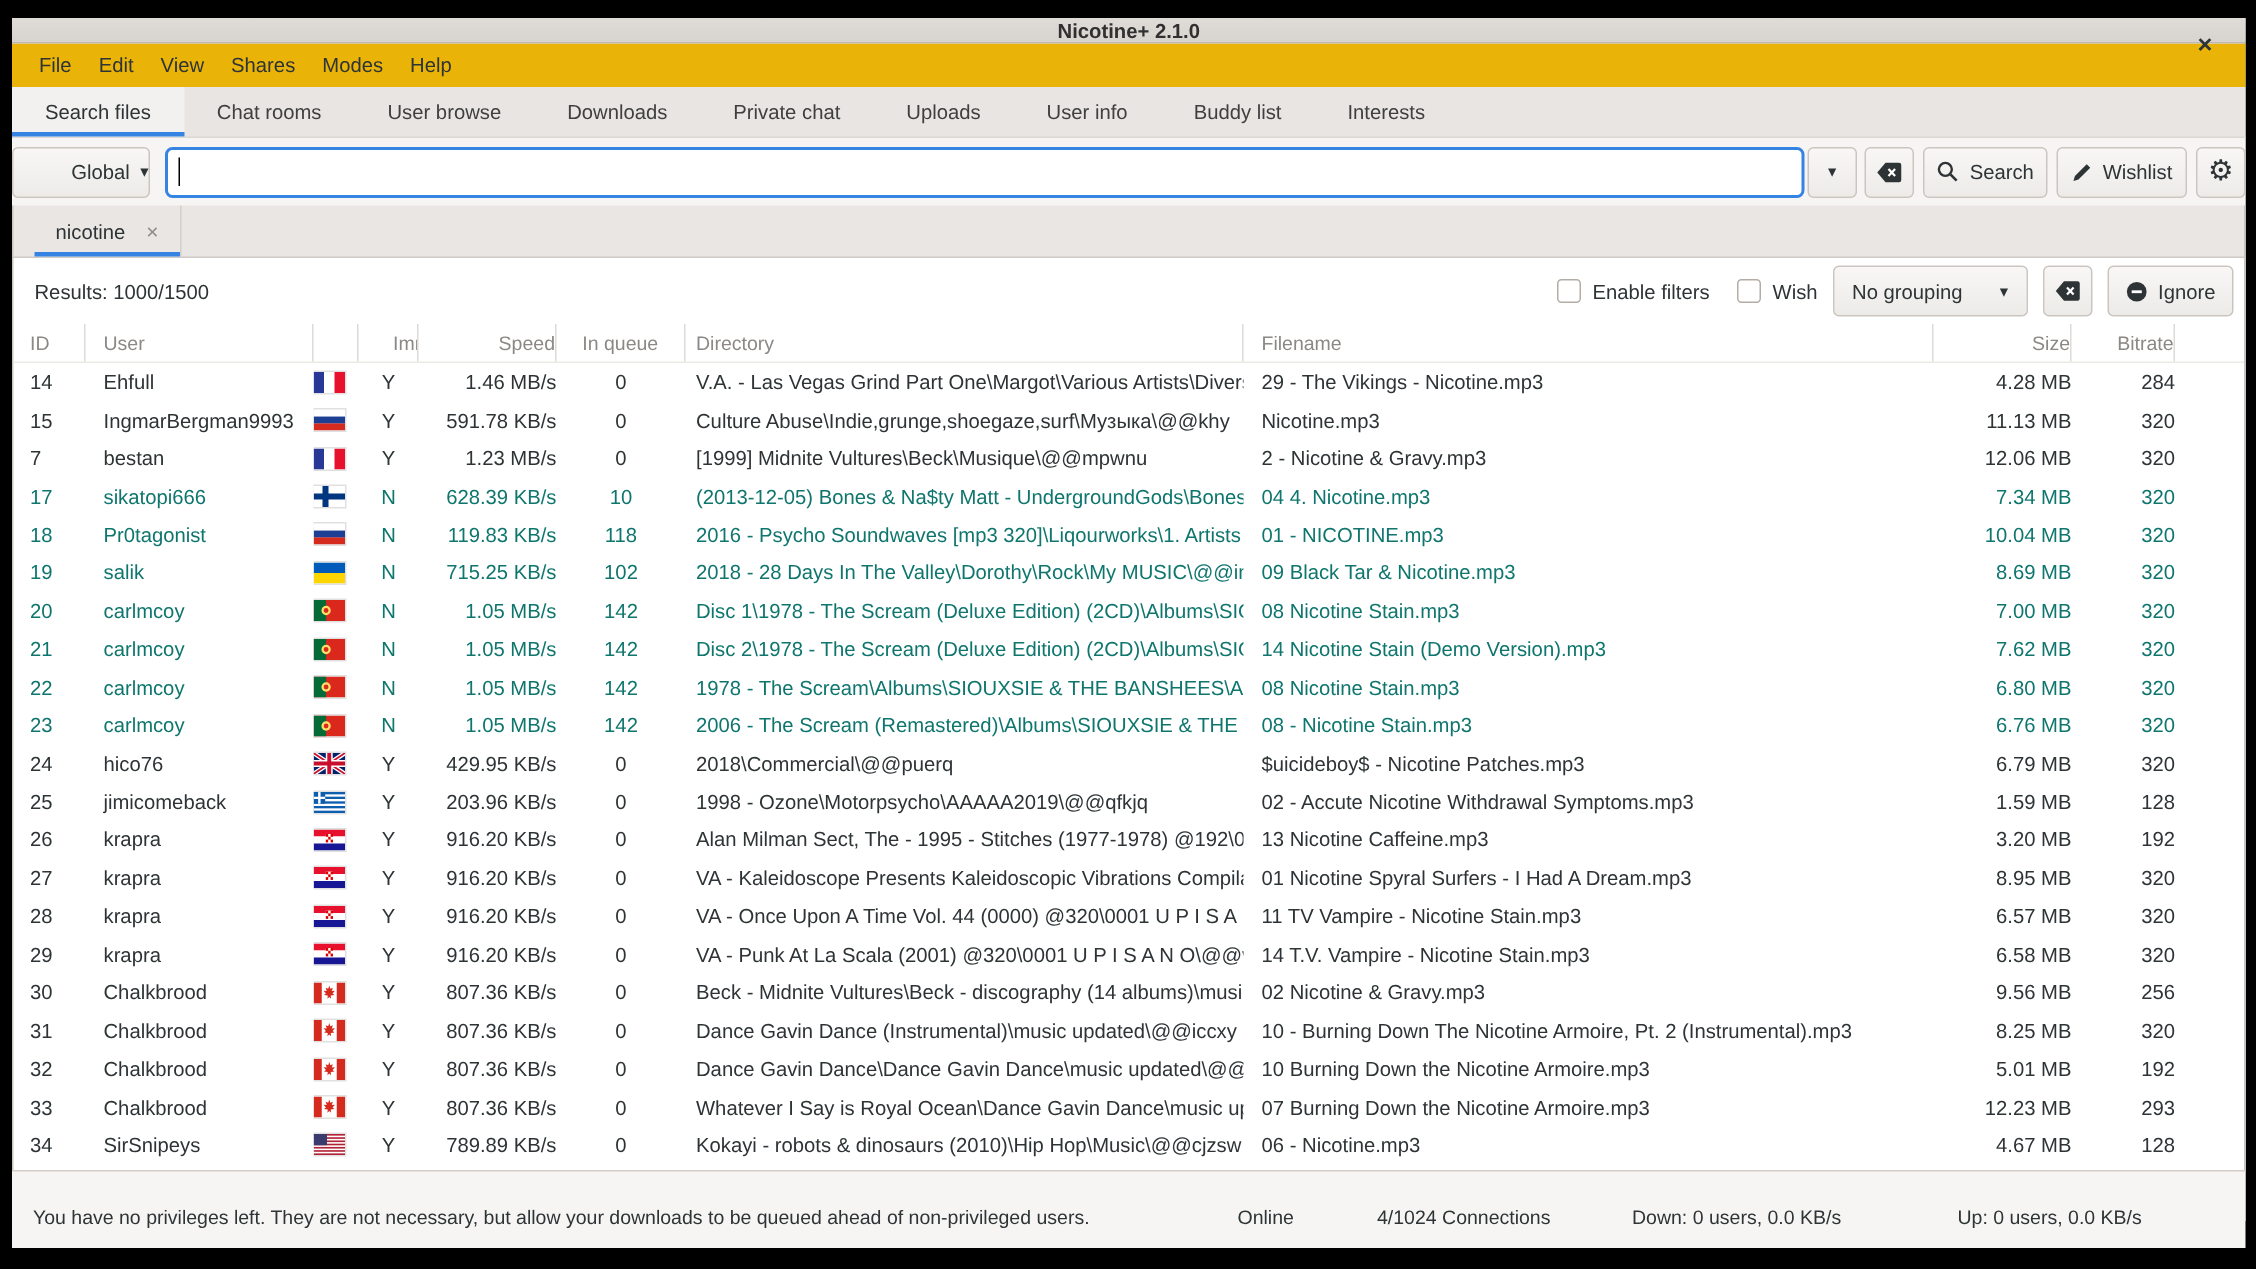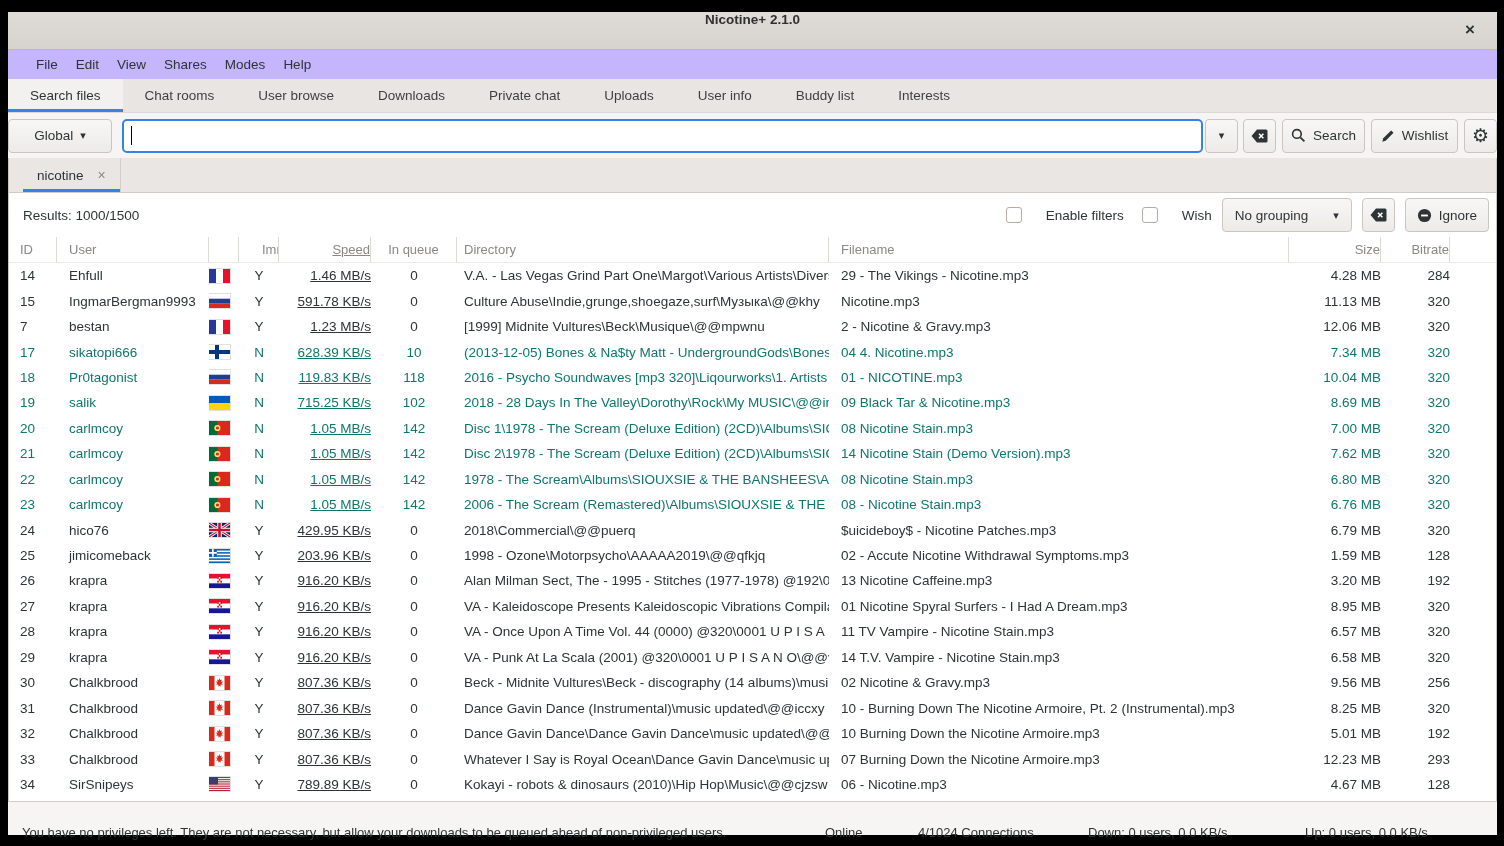--- a/index.html
+++ b/index.html
@@ -2,47 +2,47 @@
 <html><head>
 <meta charset="utf-8">
 <style>
   * { margin:0; padding:0; box-sizing:border-box; }
   html,body { width:1504px; height:846px; background:#000; overflow:hidden;
               font-family:"Liberation Sans", sans-serif; }
   .window { position:absolute; left:8px; top:12px; width:1489px; height:820px;
             background:#f6f5f4; color:#2e3436; }
 
   
-  .titlebar { height:38px; background:linear-gradient(#dfdbd7,#d7d3ce);
+  .titlebar { height:17px; background:linear-gradient(#dfdbd7,#d7d3ce);
               border-bottom:1px solid #bfb9b2; position:relative;
-              display:flex; align-items:flex-start; justify-content:center; }
+              display:flex; align-items:center; justify-content:center; }
   .title { font-size:13.5px; font-weight:700; color:#303030; }
   .close-btn { position:absolute; right:16px; top:7px; width:22px; height:22px;
                display:flex; align-items:center; justify-content:center;
                font-size:17px; font-weight:700; color:#2e3436; cursor:default; }
 
   
-  .menubar { height:29px; background:#c4b5fd; display:flex; align-items:center; padding-left:19px; }
+  .menubar { height:29px; background:#eab308; display:flex; align-items:center; padding-left:9px; }
   .menu-item { padding:0 9px; font-size:13.5px; line-height:29px; }
 
   
   .tabstrip { height:34px; background:#e8e5e2; display:flex; align-items:stretch;
               border-bottom:1px solid #dcd8d4; }
   .main-tab { padding:0 22px; display:flex; align-items:center; font-size:13.5px;
               color:#3f3f3f; position:relative; }
   .main-tab.active { background:#f2f1ef; color:#2e3436; }
   .main-tab.active::after { content:""; position:absolute; left:0; right:0; bottom:0;
               height:3px; background:#3584e4; }
 
   
   .searchrow { height:45px; background:#f6f5f4; display:flex; align-items:center; }
   .btn { height:34px; background:linear-gradient(#f8f7f6,#edebe8); border:1px solid #cbc5bf;
          border-radius:4px; display:flex; align-items:center; justify-content:center;
          gap:7px; font-size:13.5px; color:#2e3436; }
-  .scope-btn { width:104px; margin-left:0; }
+  .scope-btn { width:92px; margin-left:0;justify-content:flex-end; }
   .caret { font-size:11px; color:#2e3436; }
   .search-entry { flex:1; height:34px; margin-left:10px; background:#fff;
                   border:2px solid #3584e4; border-radius:5px; display:flex; align-items:center; }
   .text-caret { width:1px; height:19px; background:#000; margin-left:7px; }
   .entry-drop { width:33px; margin-left:2px; }
   .icon-btn { width:33px; }
   .sep { width:5px; }
   .gap6 { width:6px; }
   svg.ic { display:block; }
   .gear-glyph { font-size:19px; line-height:19px; }
@@ -58,40 +58,40 @@
                 height:3px; background:#3584e4; }
   .tab-close { color:#8e8a86; font-size:14px; }
 
   
   .results { height:608px; background:#fff; border-left:1px solid #c9c4bf;
              border-right:1px solid #c9c4bf; display:flex; flex-direction:column; }
   .resultsbar { height:44px; display:flex; align-items:center; flex:none; }
   .summary { margin-left:14px; margin-right:auto; font-size:13.5px; }
   .checkbox { width:16px; height:16px; background:#fff; border:1px solid #b3ada6;
               border-radius:3px; flex:none; }
-  .cb-group { display:flex; align-items:center; gap:24px; font-size:13.5px; }
+  .cb-group { display:flex; align-items:center; gap:8px; font-size:13.5px; }
   .grouping-btn { width:130px; justify-content:flex-start; padding:0 12px; }
   .grouping-btn .caret { margin-left:auto; }
   .ignore-btn { padding:0 11px; }
   .mr { margin-right:10px; } .mrl { margin-right:18px; } .mre { margin-right:7px;align-items:center; }
 
   
   .theader { height:26px; display:flex; flex:none; color:#8b8885; font-size:13px;
              border-bottom:1px solid #eceae7; }
   .theader .cell { border-right:1px solid #dedad5; display:flex; align-items:center; }
   .tbody { flex:1; overflow:hidden; }
   .trow { height:25.45px; display:flex; align-items:center; font-size:13.5px; color:#2e3436; }
   .trow.dim { color:#0f766e; }
   .cell { height:100%; display:flex; align-items:center; overflow:hidden; white-space:nowrap; flex:none; }
   .c-id   { width:48px;  padding-left:11px; }
   .c-user { width:152px; padding-left:12px; }
   .c-flag { width:30px;  justify-content:flex-start; }
   .c-imm  { width:40px;  justify-content:center; }
   .theader .c-imm { justify-content:flex-start; padding-left:23px; }
-  .c-speed{ width:92px;  justify-content:flex-end;text-decoration:underline; }
+  .c-speed{ width:92px;  justify-content:flex-end; }
   .c-queue{ width:86px;  justify-content:center; }
   .c-dir  { width:372px; padding-left:7px; }
   .c-file { width:460px; padding-left:12px; }
   .c-size { width:92px;  justify-content:flex-end; }
   .c-bit  { width:69px;  justify-content:flex-end; }
   .c-rest { flex:1; border-right:none !important; }
   .flag { width:21px; height:14px; display:block; outline:1px solid rgba(0,0,0,.12); }
   .flag svg { display:block; }
 
   

